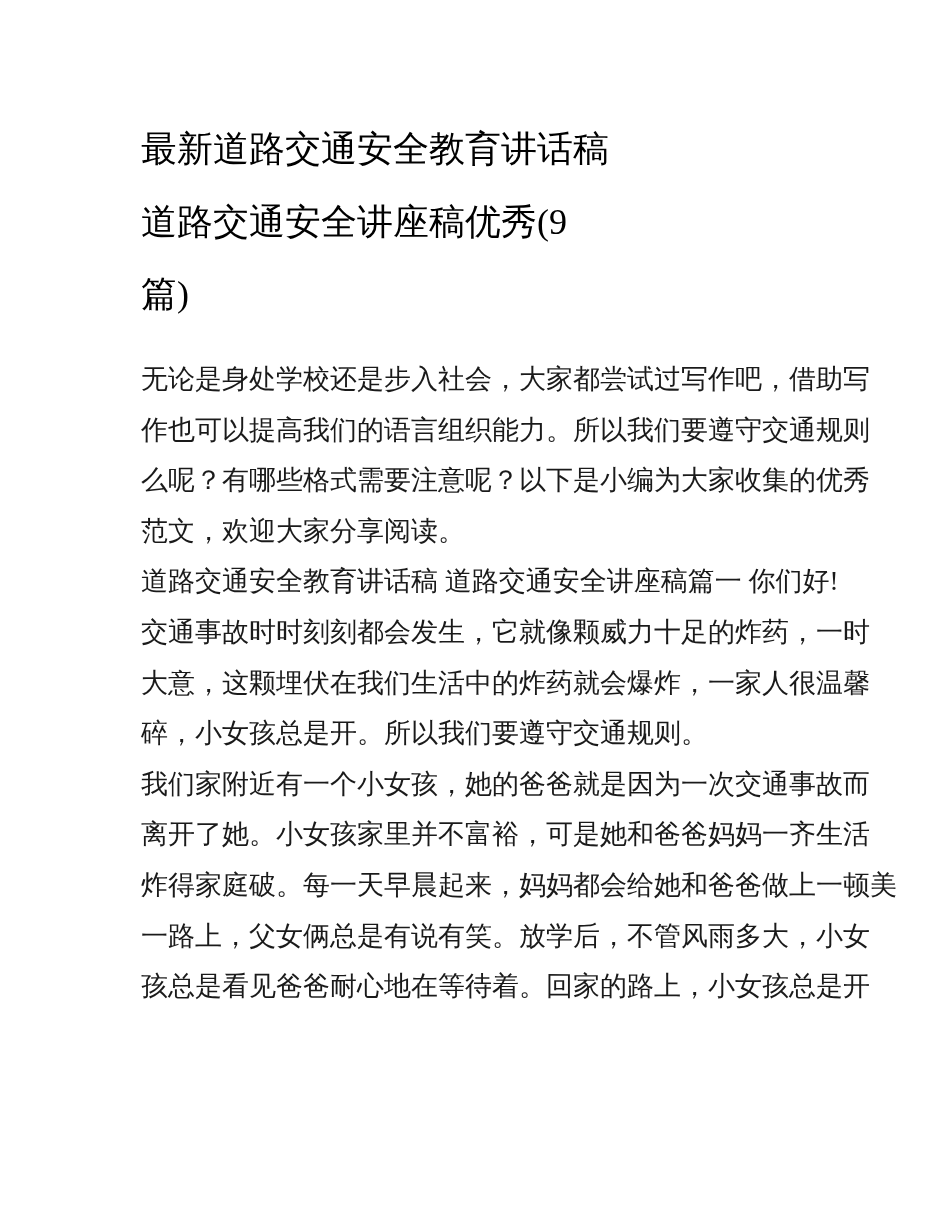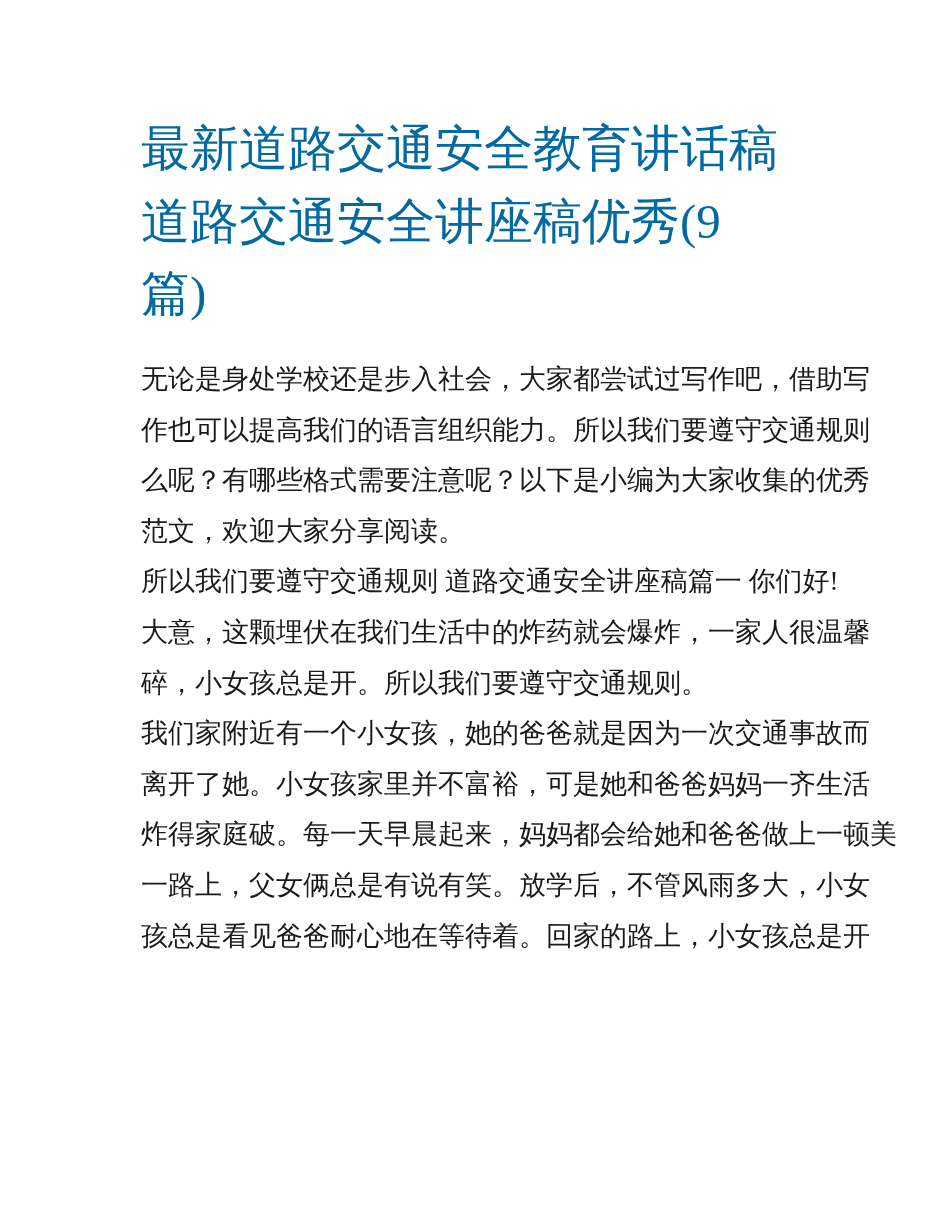--- a/index.html
+++ b/index.html
@@ -20,24 +20,24 @@
     left: 0; top: 0;
     width: 950px; height: 1229px;
     background: #ffffff;
   }
   .title {
     position: absolute;
     left: 141px;
     top: 113px;
     width: 680px;
     margin: 0;
-    font-size: 49px;
+    font-size: 36px;
     line-height: 72.5px;
     font-weight: normal;
-    color: #0369a1;
+    color: #000000;
     letter-spacing: 0;
   }
   .title .line {
     display: block;
     white-space: nowrap;
   }
   .body {
     position: absolute;
     left: 141px;
     top: 354px;
@@ -70,24 +70,25 @@
   <div class="body">
 
     <p>
       <span class="line">无论是身处学校还是步入社会，大家都尝试过写作吧，借助写</span>
       <span class="line">作也可以提高我们的语言组织能力。所以我们要遵守交通规则</span>
       <span class="line">么呢？有哪些格式需要注意呢？以下是小编为大家收集的优秀</span>
       <span class="line">范文，欢迎大家分享阅读。</span>
     </p>
 
     <p>
-      <span class="line">所以我们要遵守交通规则 道路交通安全讲座稿篇一 你们好!</span>
+      <span class="line">道路交通安全教育讲话稿 道路交通安全讲座稿篇一 你们好!</span>
     </p>
 
     <p>
+      <span class="line">交通事故时时刻刻都会发生，它就像颗威力十足的炸药，一时</span>
       <span class="line">大意，这颗埋伏在我们生活中的炸药就会爆炸，一家人很温馨</span>
       <span class="line">碎，小女孩总是开。所以我们要遵守交通规则。</span>
     </p>
 
     <p>
       <span class="line">我们家附近有一个小女孩，她的爸爸就是因为一次交通事故而</span>
       <span class="line">离开了她。小女孩家里并不富裕，可是她和爸爸妈妈一齐生活</span>
       <span class="line">炸得家庭破。每一天早晨起来，妈妈都会给她和爸爸做上一顿美</span>
       <span class="line">一路上，父女俩总是有说有笑。放学后，不管风雨多大，小女</span>
       <span class="line">孩总是看见爸爸耐心地在等待着。回家的路上，小女孩总是开</span>

